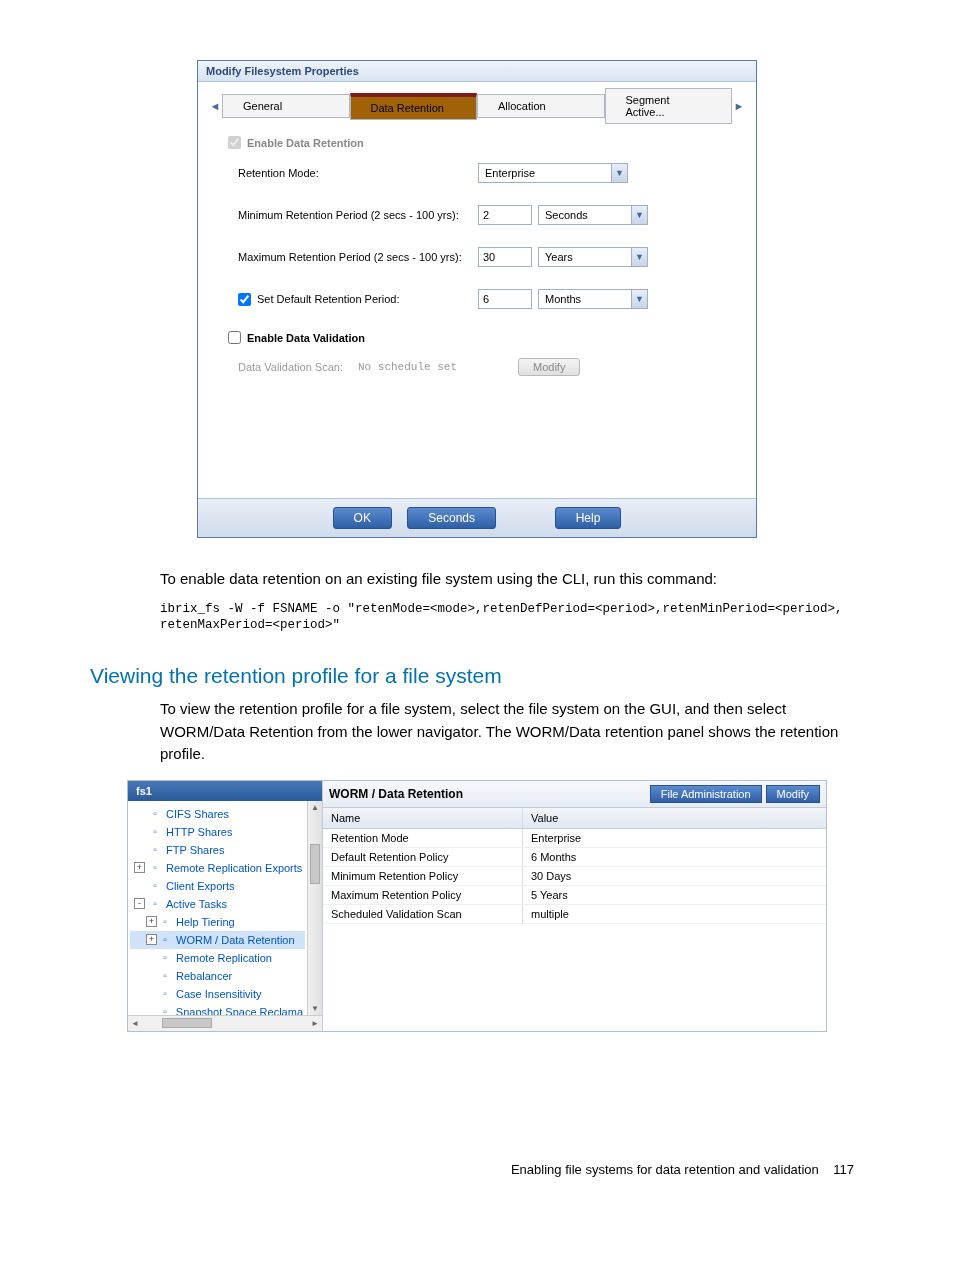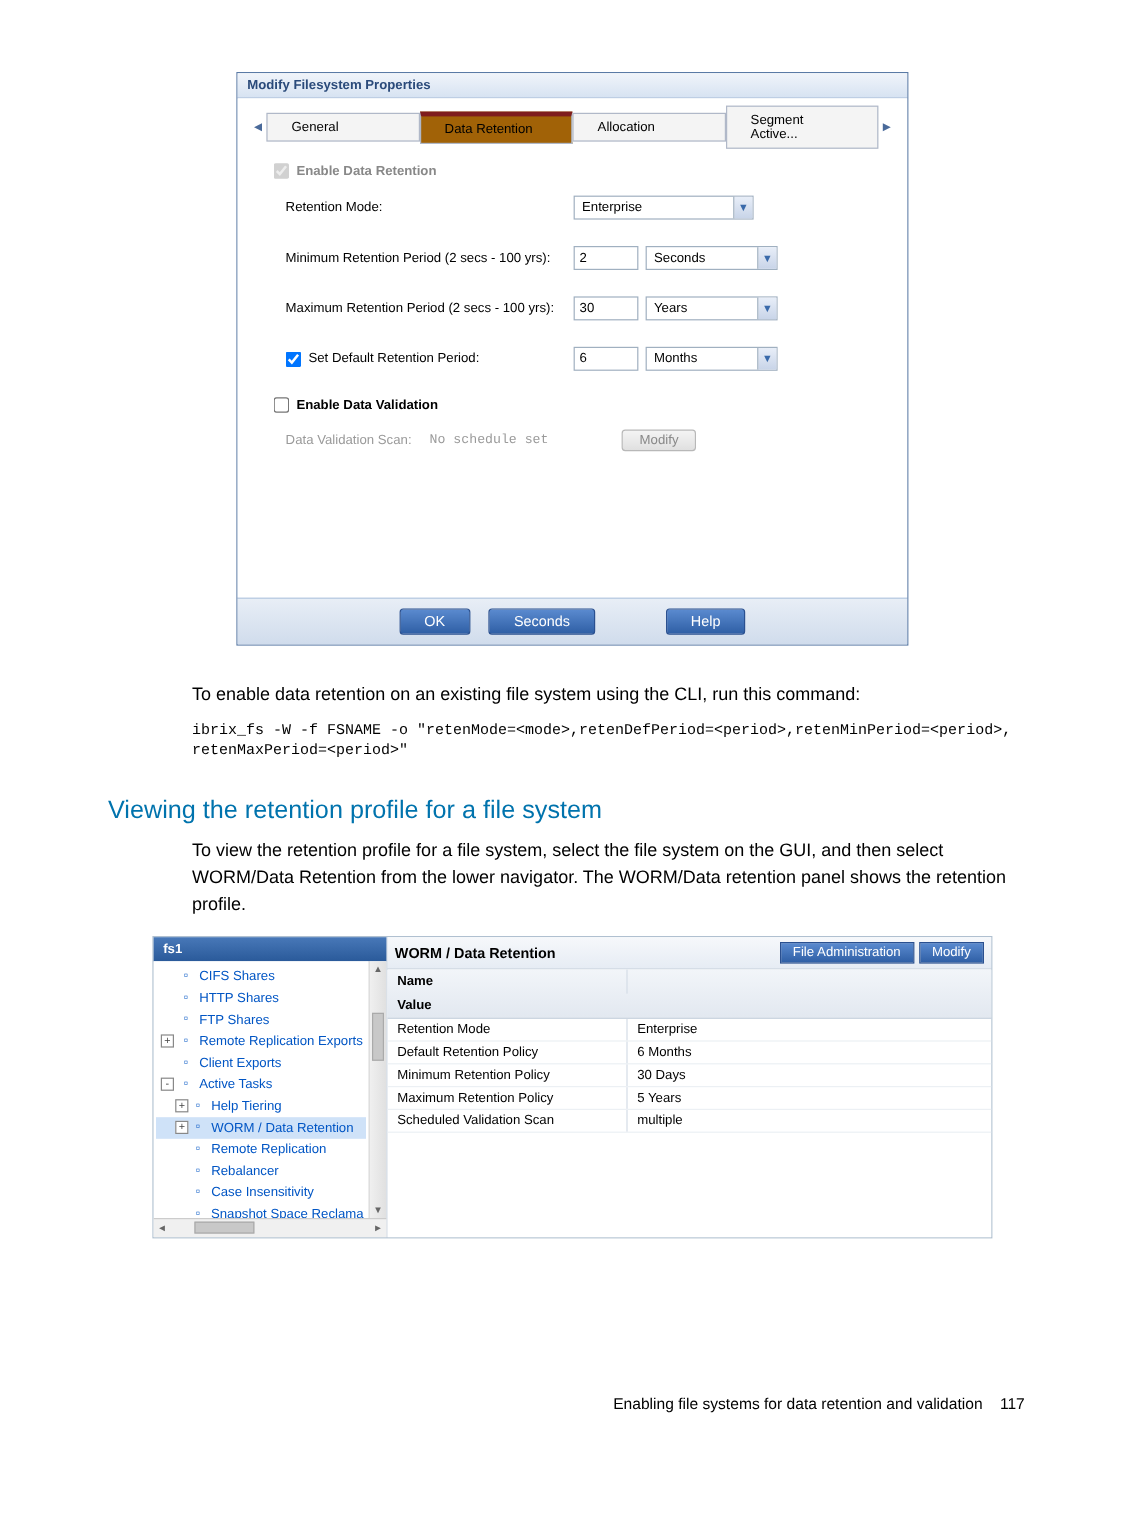--- a/index.html
+++ b/index.html
@@ -60,21 +60,21 @@
   .nav-hscroll { height: 16px; border-top: 1px solid #ccc; display: flex; align-items: center; background: #f0f0f0; }
   .nav-hscroll .arr { width: 14px; text-align: center; font-size: 8px; color: #666; cursor: pointer; }
   .nav-hscroll .track { flex: 1; height: 10px; position: relative; }
   .nav-hscroll .thumb { position: absolute; left: 20px; width: 50px; height: 10px; background: #c8c8c8; border: 1px solid #aaa; }
   
   .content-pane { flex: 1; display: flex; flex-direction: column; }
   .content-header { background: linear-gradient(to bottom,#f6f8fb,#e6ecf4); border-bottom: 1px solid #c0ccda; display: flex; align-items: center; padding: 4px 6px; }
   .content-header .ch-title { font-weight: bold; flex: 1; font-size: 12px; }
   .ch-btn { background: linear-gradient(to bottom,#5a8acf,#2f5fa5); color: #fff; font-size: 11px; padding: 2px 10px; border: 1px solid #2a5090; margin-left: 4px; cursor: pointer; }
   .content-table { flex: 1; background: #fff; }
-  .ct-head { display: flex; background: linear-gradient(to bottom,#f2f5f9,#e2e8f0); border-bottom: 1px solid #c0ccda; font-weight: bold; flex-direction: column; }
+  .ct-head { display: flex; background: linear-gradient(to bottom,#f2f5f9,#e2e8f0); border-bottom: 1px solid #c0ccda; font-weight: normal; }
   .ct-col { padding: 4px 8px; font-size: 11px; }
   .ct-col.c1 { width: 200px; border-right: 1px solid #d4dce6; }
   .ct-col.c2 { flex: 1; }
   .ct-row { display: flex; border-bottom: 1px solid #ecf0f4; }
   .ct-row .ct-col { padding: 3px 8px; font-size: 11px; }
   
   .page-footer { text-align: right; font-size: 13px; margin-top: 130px; padding-right: 10px; }
 </style>
 </head>
 <body>

